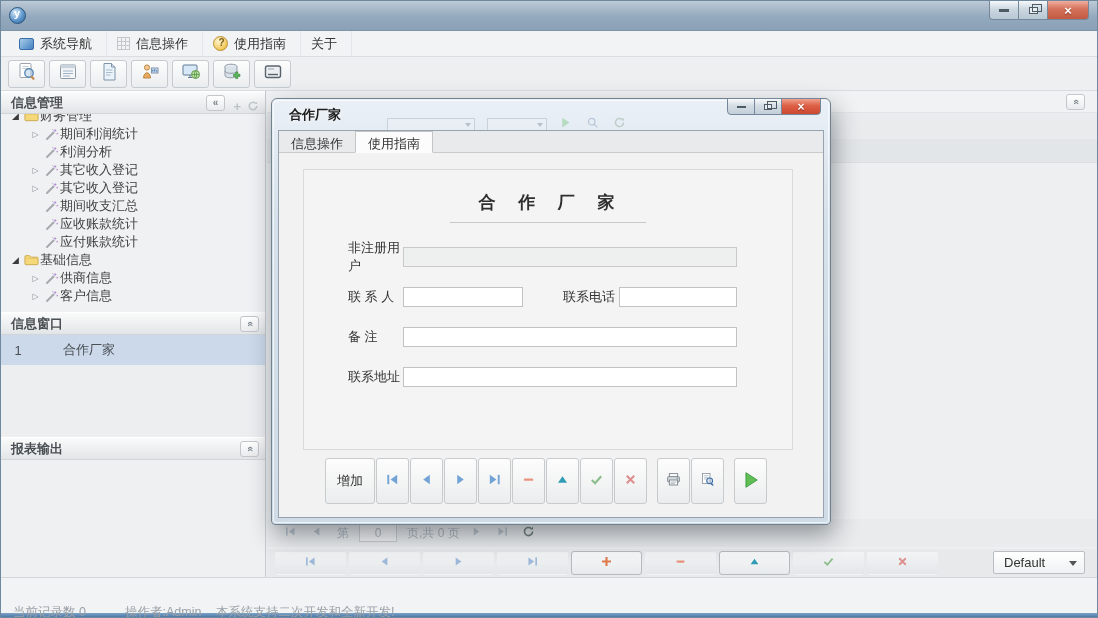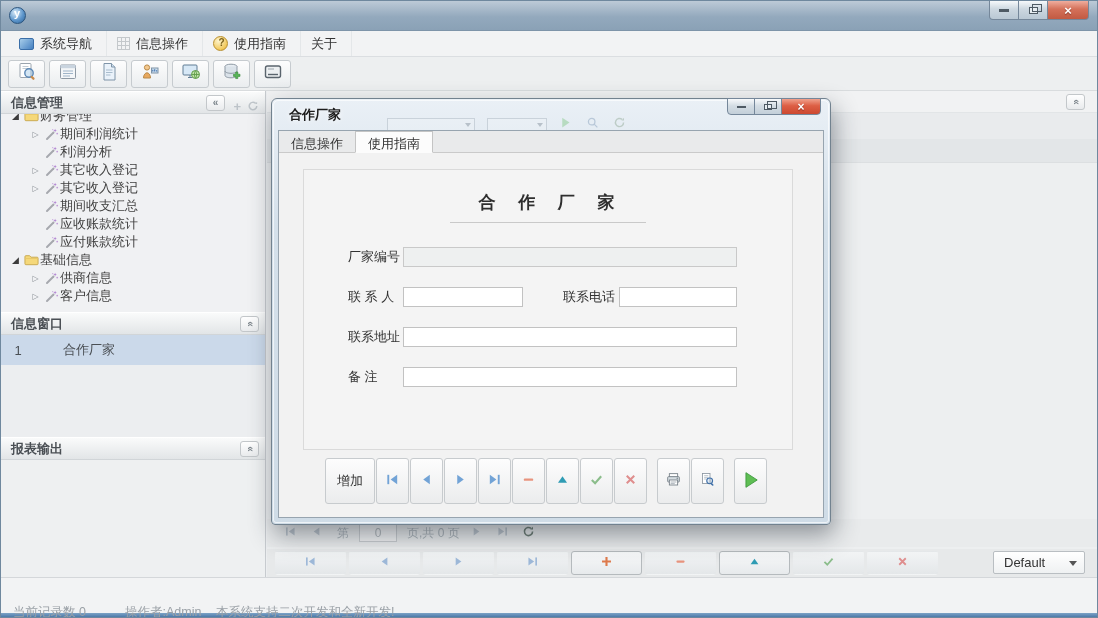--- a/index.html
+++ b/index.html
@@ -562,35 +562,35 @@
 
     <div class="d-inner">
       <div class="d-tabbar" id="dialog-tabs"><span class="dtab">信息操作</span><span class="dtab active">使用指南</span></div>
       <div class="d-content">
         <div class="groupbox">
           <div class="gb-heading-wrap">
             <span class="gb-heading">合 作 厂 家</span>
           </div>
           <div class="form" id="dialog-form">
               <div class="f-row">
-                <span class="f-label">厂家编号</span>
+                <span class="f-label">非注册用户</span>
                 <input class="f-input grow" type="text" disabled="" style="">
               </div>
               <div class="f-row">
                 <span class="f-label">联 系 人</span>
                 <input class="f-input" type="text" style="width: 120px;">
                 <span class="f-label second">联系电话</span>
                 <input class="f-input grow" type="text" style="">
               </div>
               <div class="f-row">
-                <span class="f-label">联系地址</span>
+                <span class="f-label">备  注</span>
                 <input class="f-input grow" type="text" style="">
               </div>
               <div class="f-row">
-                <span class="f-label">备  注</span>
+                <span class="f-label">联系地址</span>
                 <input class="f-input grow" type="text" style="">
               </div>
             </div>
         </div>
         <div class="d-toolbar" id="dialog-toolbar">
             <button class="dbtn dbtn-text">增加</button>
             <button class="dbtn dbtn-icon c-nav-first">
               <span><svg viewBox="0 0 16 16" fill="currentColor">
                   <rect x="2.5" y="3" width="2" height="10"></rect>
                   <path d="M13 3 L6 8 L13 13 Z"></path>

